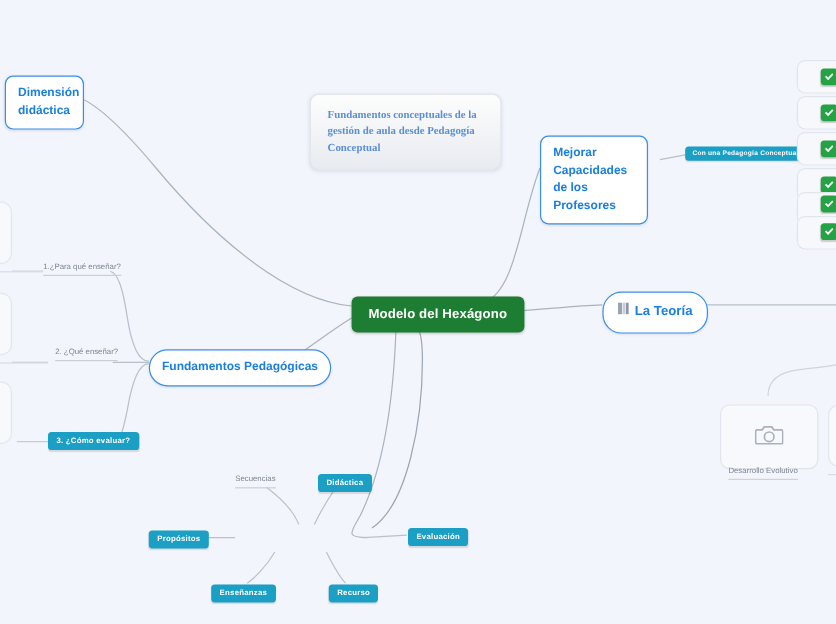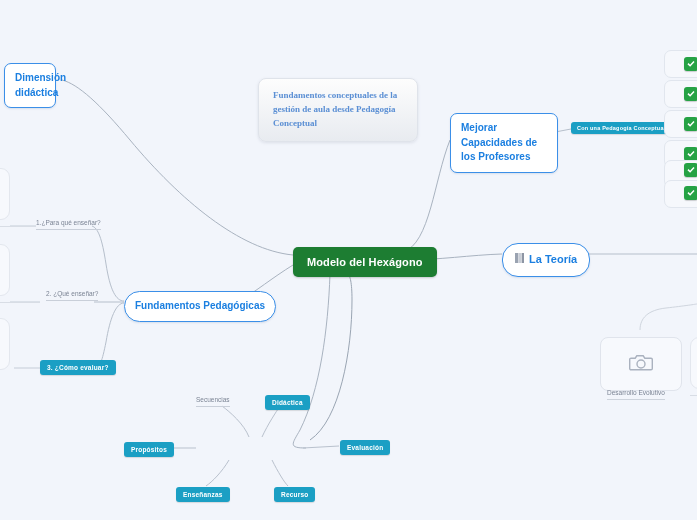--- a/index.html
+++ b/index.html
@@ -202,25 +202,25 @@
       <path d="M310,440 C340,420 352,350 352,300 C352,282 350,276 348,274" stroke="#9aa5b3"></path>
 
       <path d="M640,330 C640,318 648,310 666,308 C684,306 697,304 697,304" stroke="#cfd5de"></path>
     </g>
   </svg>
 
   <div class="node node-root" style="left:293px; top:247px;">Modelo del Hexágono</div>
 
   <div class="node node-title" style="left:258px; top:78px; width:167px;">Fundamentos conceptuales de la gestión de aula desde Pedagogía Conceptual</div>
 
-  <div class="node node-box" style="left:4px; top:63px; width:52px;">Dimensión didáctica</div>
+  <div class="node node-box" style="left:4px; top:63px; width:66px;">Dimensión didáctica</div>
 
   <div class="node node-box nowrap" style="left:124px; top:291px;">Fundamentos Pedagógicas</div>
 
-  <div class="node node-box" style="left:450px; top:113px; width:108px;">Mejorar Capacidades de los Profesores</div>
+  <div class="node node-box" style="left:450px; top:113px; width:90px;">Mejorar Capacidades de los Profesores</div>
 
   <div class="node node-pill sm" style="left:571px; top:122px;">Con una Pedagogía Conceptual</div>
 
   <div class="node node-box lg nowrap" style="left:502px; top:243px;">
     <span class="book-icon">
       <svg width="9" height="10" viewBox="0 0 9 10" xmlns="http://www.w3.org/2000/svg">
         <rect x="0" y="0" width="3.4" height="10" fill="#9aa3b1"></rect>
         <rect x="3.9" y="0" width="2.4" height="10" fill="#c8cdd6"></rect>
         <rect x="6.7" y="0" width="2.3" height="10" fill="#8d95a4"></rect>
       </svg>

